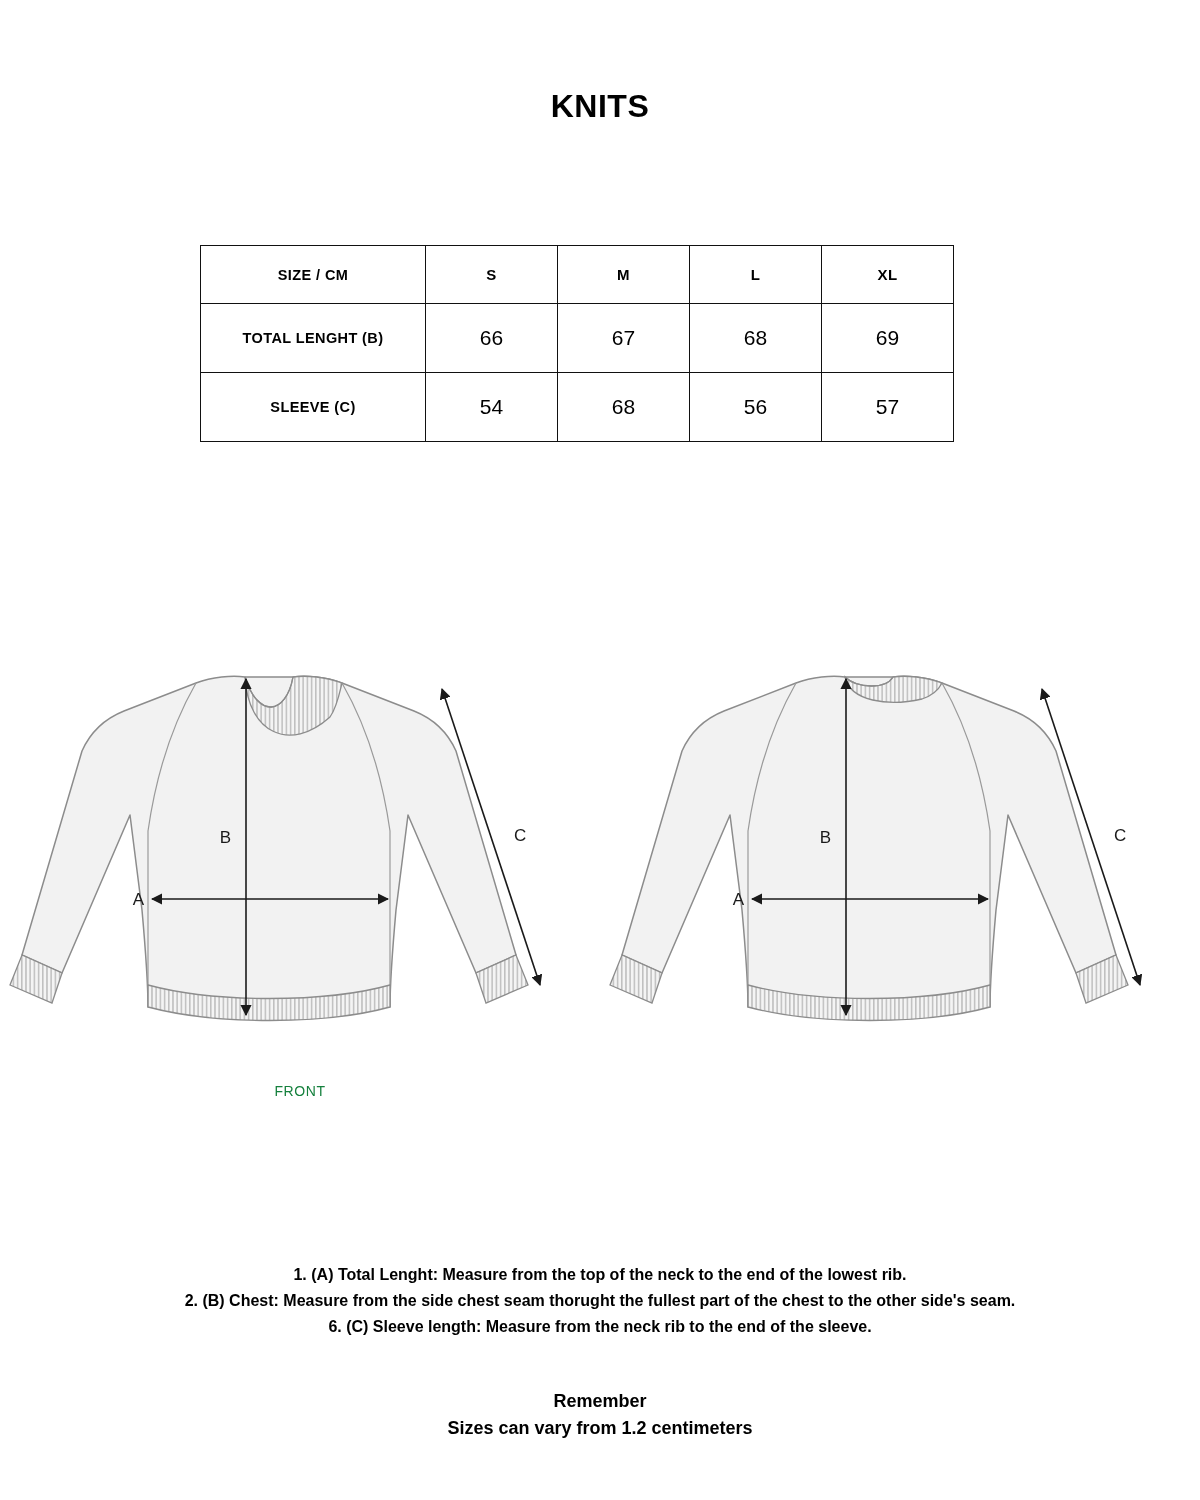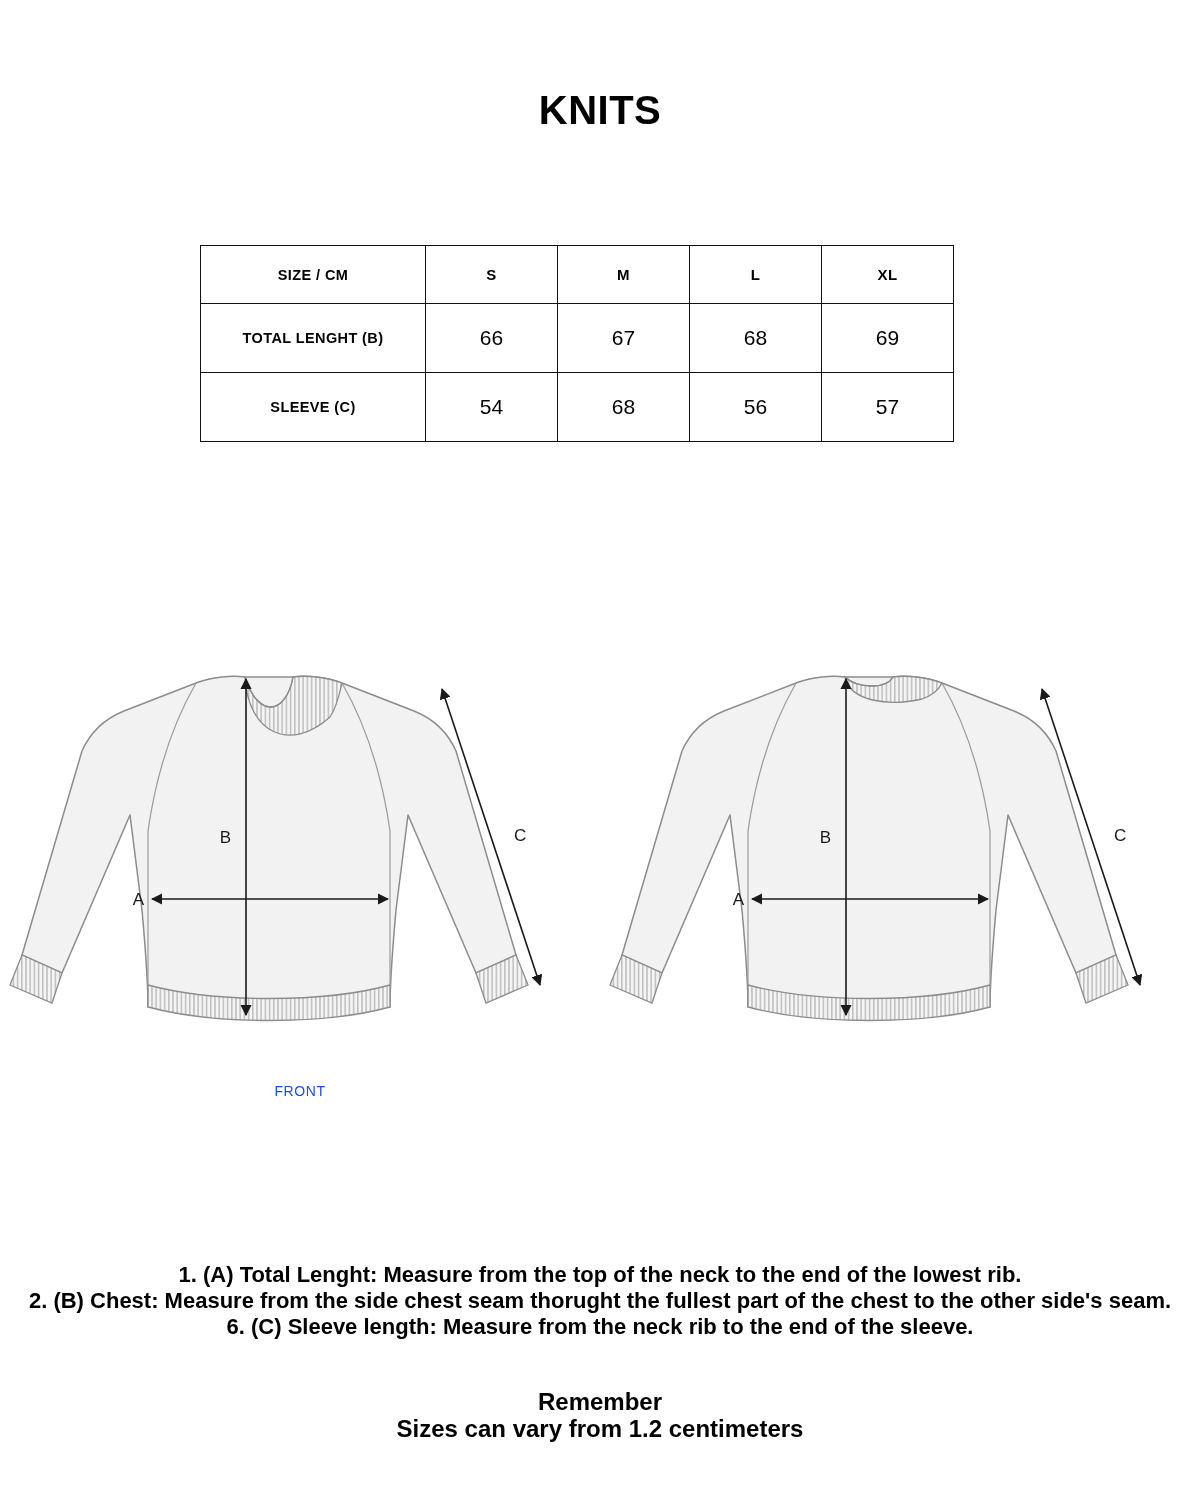--- a/index.html
+++ b/index.html
@@ -16,21 +16,21 @@
     overflow: hidden;
   }
 
   
   .page-title {
     position: absolute;
     top: 90px;
     left: 0;
     width: 1200px;
     text-align: center;
-    font-size: 40px;
+    font-size: 32px;
     font-weight: bold;
     letter-spacing: 0.5px;
     line-height: 1;
   }
 
   
   .size-table-wrap {
     position: absolute;
     top: 245px;
     left: 200px;
@@ -91,49 +91,49 @@
     width: 600px;
     height: 400px;
   }
   .figure-caption {
     position: absolute;
     top: 428px;
     left: 0;
     width: 600px;
     text-align: center;
     font-size: 14px;
-    color: #1d4ed8;
+    color: #15803d;
     letter-spacing: 0.6px;
   }
 
   
   .instructions {
     position: absolute;
     top: 1262px;
     left: 0;
     width: 1200px;
     text-align: center;
   }
   .instructions .line {
-    font-size: 22px;
+    font-size: 16px;
     font-weight: bold;
     line-height: 26px;
     white-space: nowrap;
   }
 
   
   .remember {
     position: absolute;
     top: 1388px;
     left: 0;
     width: 1200px;
     text-align: center;
   }
   .remember .line {
-    font-size: 24px;
+    font-size: 18px;
     font-weight: bold;
     line-height: 27px;
   }
 </style>
 </head>
 <body>
 
 <div class="page-title">KNITS</div>
 
 <div class="size-table-wrap">

